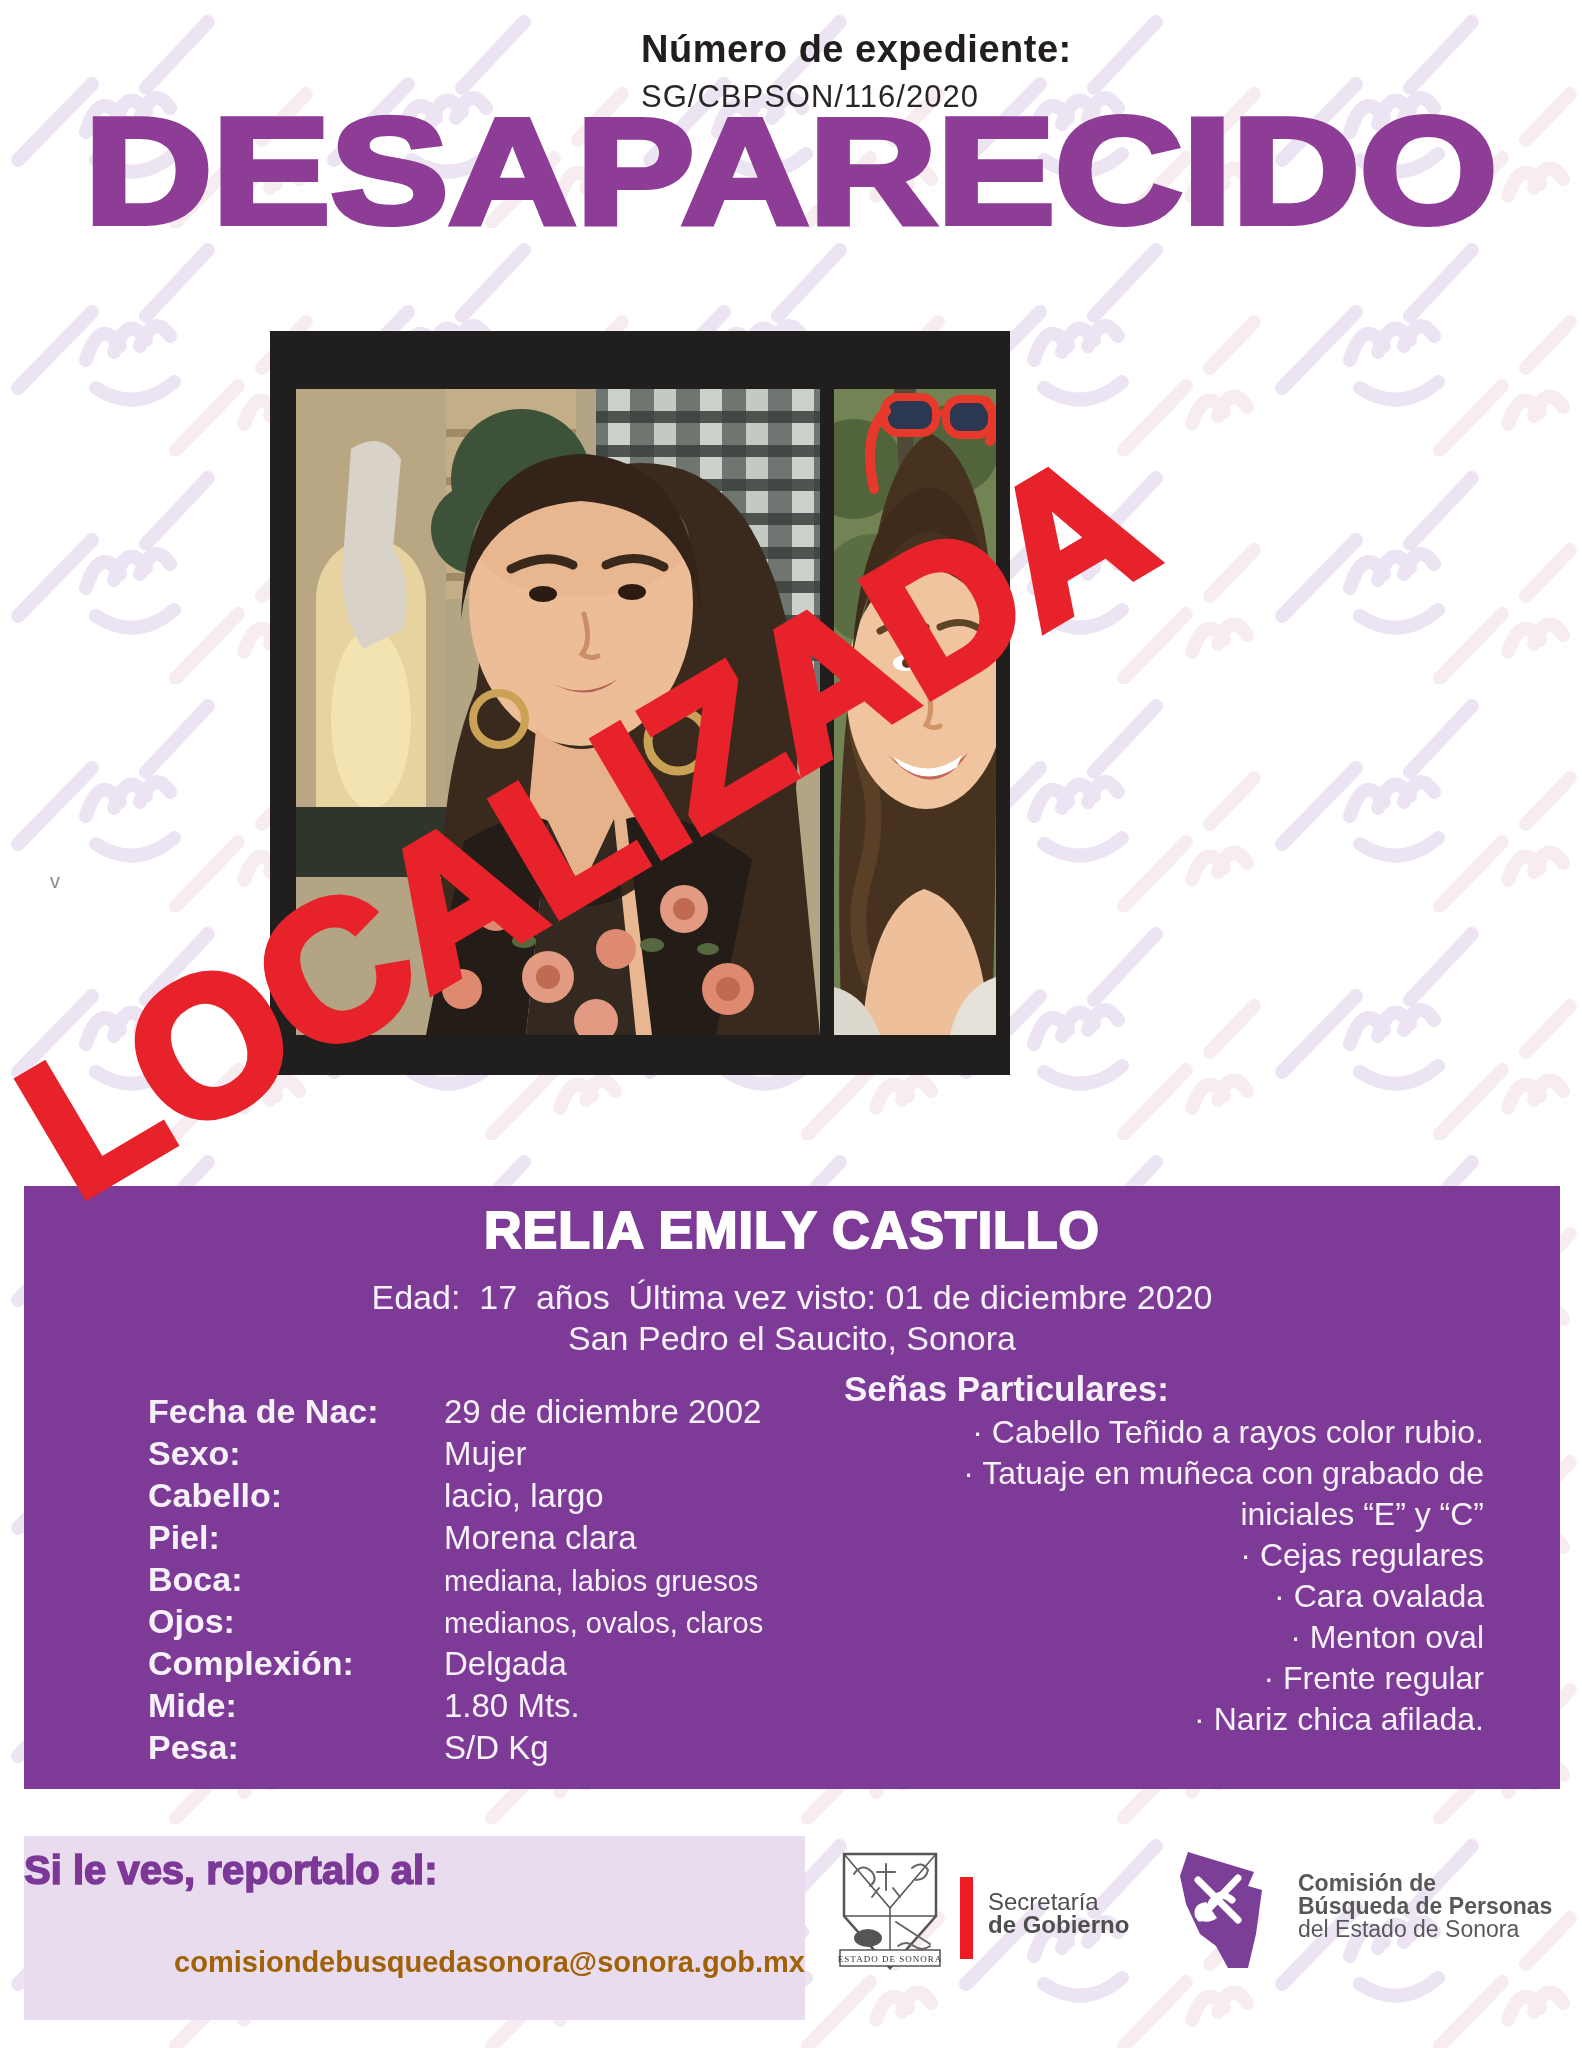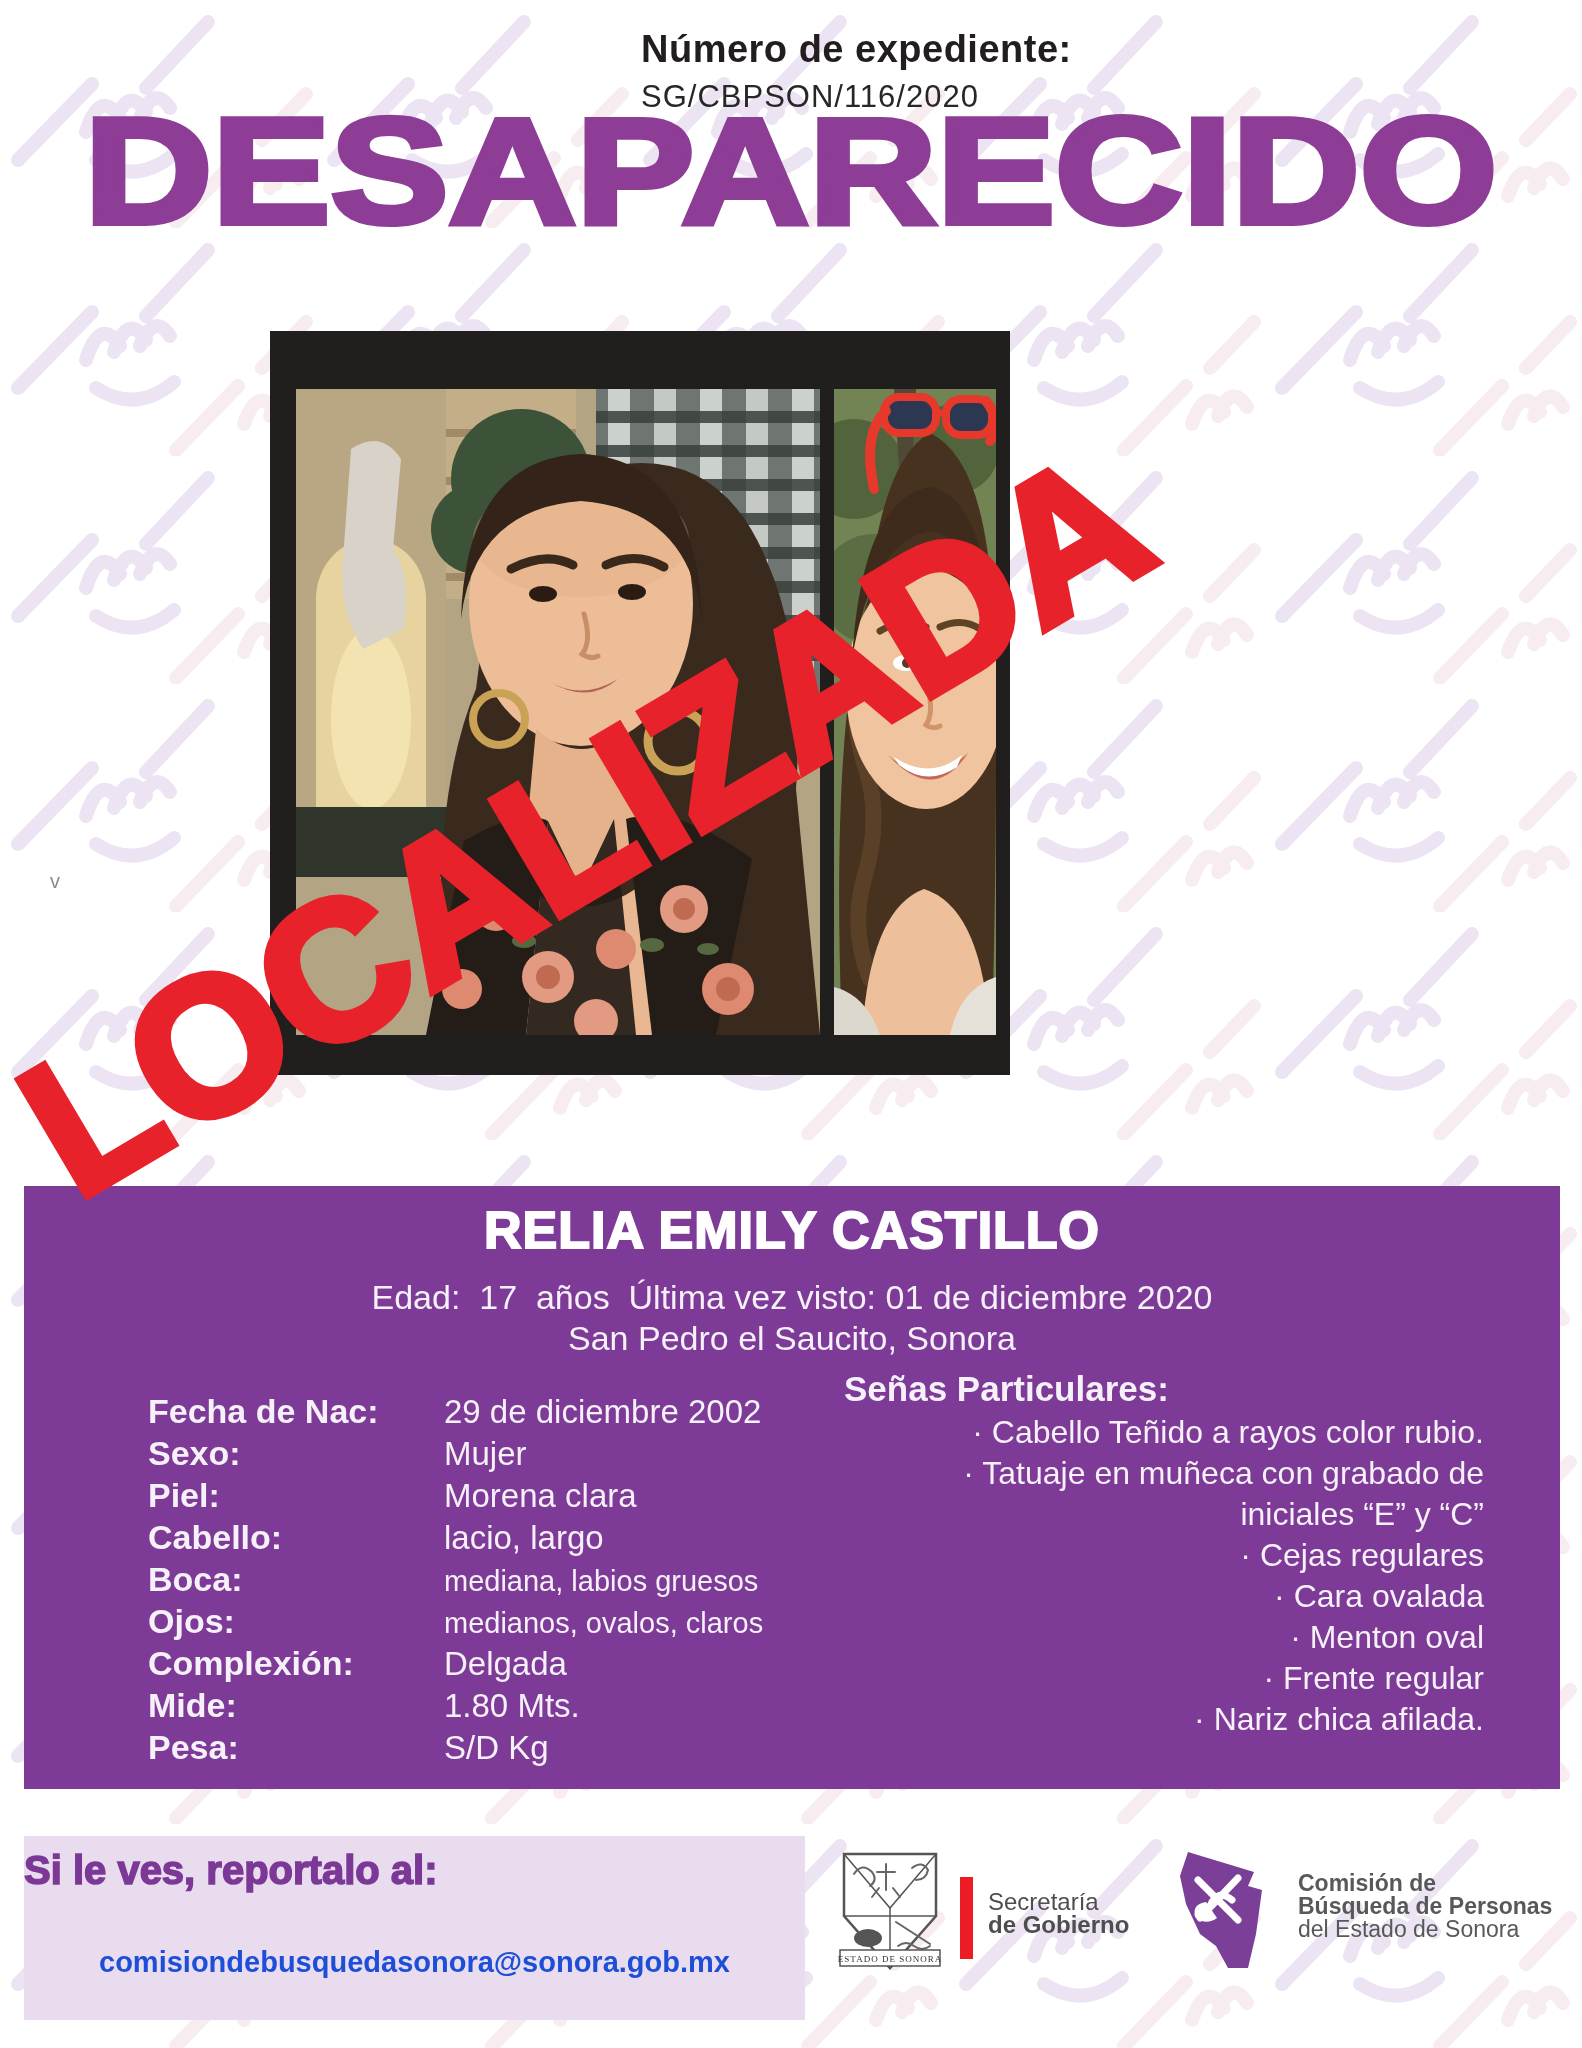--- a/index.html
+++ b/index.html
@@ -40,21 +40,21 @@
 
   .senas{position:absolute;left:820px;top:180px;width:640px;}
   .senas-heading{font-size:35px;font-weight:bold;line-height:46px;}
   .senas-items{margin:0;padding:0;list-style:none;font-size:32px;line-height:41px;text-align:right;}
   .senas-items li::before{content:"· ";}
 
   
   .report-box{position:absolute;left:24px;top:1836px;width:781px;height:184px;background:#e9dcee;z-index:2;}
   .report-cta{position:absolute;left:0;top:12px;width:100%;text-align:left;font-size:40px;font-weight:bold;
     color:#7c3897;-webkit-text-stroke:1.5px #7c3897;}
-  .report-email{position:absolute;left:0;top:110px;width:100%;text-align:center;font-size:29px;font-weight:bold;color:#1d4ed8;}
+  .report-email{position:absolute;left:0;top:110px;width:100%;text-align:right;font-size:29px;font-weight:bold;color:#a16207;}
 
   .shield{position:absolute;left:838px;top:1850px;z-index:2;}
   .red-bar{position:absolute;left:960px;top:1877px;width:13px;height:82px;background:#ed1c24;z-index:2;}
   .secretaria{position:absolute;left:988px;top:1890px;z-index:2;color:#4e4e50;font-size:24px;line-height:23px;}
   .secretaria .l2{font-weight:bold;}
   .sonora-logo{position:absolute;left:1158px;top:1850px;z-index:2;}
   .comision{position:absolute;left:1298px;top:1872px;z-index:2;color:#58585a;font-size:23px;line-height:23px;}
   .comision .l1,.comision .l2{font-weight:bold;}
 
   
@@ -222,25 +222,25 @@
 
         <div class="drow">
           <span class="lbl">Fecha de Nac:</span><span class="val">29 de diciembre 2002</span>
         </div>
 
         <div class="drow">
           <span class="lbl">Sexo:</span><span class="val">Mujer</span>
         </div>
 
         <div class="drow">
+          <span class="lbl">Cabello:</span><span class="val">lacio, largo</span>
+        </div>
+
+        <div class="drow">
           <span class="lbl">Piel:</span><span class="val">Morena clara</span>
-        </div>
-
-        <div class="drow">
-          <span class="lbl">Cabello:</span><span class="val">lacio, largo</span>
         </div>
 
         <div class="drow">
           <span class="lbl">Boca:</span><span class="val sm">mediana, labios gruesos</span>
         </div>
 
         <div class="drow">
           <span class="lbl">Ojos:</span><span class="val sm">medianos, ovalos, claros</span>
         </div>
 

